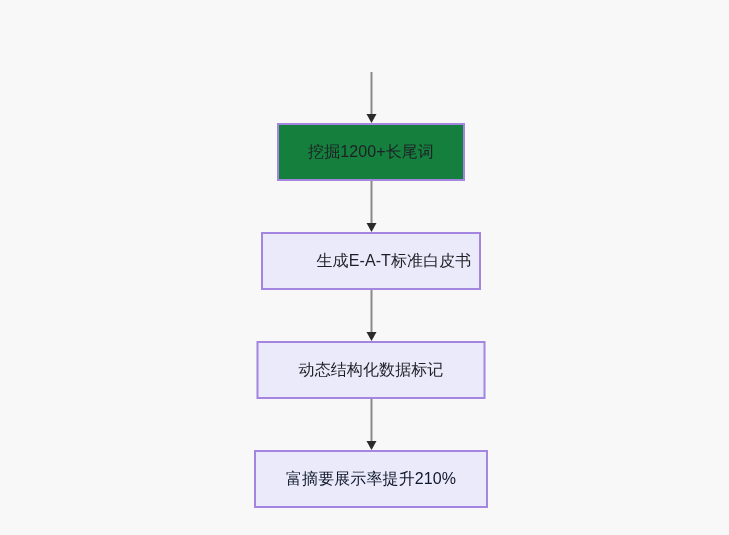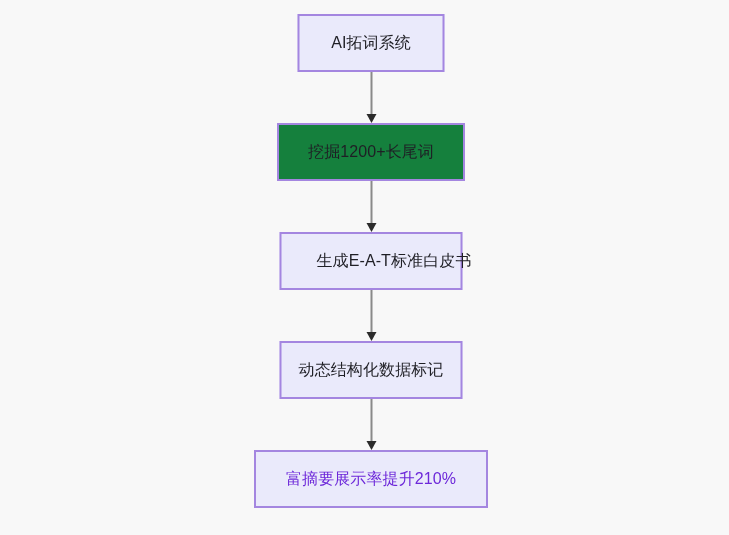--- a/index.html
+++ b/index.html
@@ -59,53 +59,50 @@
     border-left: 5.5px solid transparent;
     border-right: 5.5px solid transparent;
     border-top: 9px solid #2b2b2b;
   }
 </style>
 </head>
 <body style="background: rgb(248, 248, 248);">
 
 <div id="flowchart-canvas">
 
-  <div class="node" style="left: 371px; top: 14px; width: 147px; background: rgb(234, 234, 251); border-color: rgb(164, 134, 224);">
-    <span class="node-label" style="color: rgb(31, 31, 37);">AI拓词系统</span>
-  </div>
 
   <div class="edge" style="left: 371px; top: 72px; height: 51px;">
     <div class="edge-line" style="height: 43px; background: rgb(138, 138, 138);"></div>
     <div class="edge-head" style="border-top-color: rgb(43, 43, 43);"></div>
   </div>
 
   <div class="node" style="left: 371px; top: 123px; width: 188px; background: #15803d; border-color: rgb(164, 134, 224);">
     <span class="node-label" style="color: rgb(31, 31, 37);">挖掘1200+长尾词</span>
   </div>
 
   <div class="edge" style="left: 371px; top: 181px; height: 51px;">
     <div class="edge-line" style="height: 43px; background: rgb(138, 138, 138);"></div>
     <div class="edge-head" style="border-top-color: rgb(43, 43, 43);"></div>
   </div>
 
-  <div class="node" style="left: 371px; top: 232px; width: 183px; background: rgb(234, 234, 251); border-color: rgb(164, 134, 224); padding-left: 46px;">
+  <div class="node" style="left: 371px; top: 232px; width: 220px; background: rgb(234, 234, 251); border-color: rgb(164, 134, 224); padding-left: 46px;">
     <span class="node-label" style="color: rgb(31, 31, 37);">生成E-A-T标准白皮书</span>
   </div>
 
   <div class="edge" style="left: 371px; top: 290px; height: 51px;">
     <div class="edge-line" style="height: 43px; background: rgb(138, 138, 138);"></div>
     <div class="edge-head" style="border-top-color: rgb(43, 43, 43);"></div>
   </div>
 
-  <div class="node" style="left: 371px; top: 341px; width: 183px; background: rgb(234, 234, 251); border-color: rgb(164, 134, 224);">
+  <div class="node" style="left: 371px; top: 341px; width: 229px; background: rgb(234, 234, 251); border-color: rgb(164, 134, 224);">
     <span class="node-label" style="color: rgb(31, 31, 37);">动态结构化数据标记</span>
   </div>
 
   <div class="edge" style="left: 371px; top: 399px; height: 51px;">
     <div class="edge-line" style="height: 43px; background: rgb(138, 138, 138);"></div>
     <div class="edge-head" style="border-top-color: rgb(43, 43, 43);"></div>
   </div>
 
   <div class="node" style="left: 371px; top: 450px; width: 234px; background: rgb(234, 234, 251); border-color: rgb(164, 134, 224);">
-    <span class="node-label" style="color: #6d28d9; text-align: center;">富摘要展示率提升210%</span>
+    <span class="node-label" style="color: #0f172a; text-align: center;">富摘要展示率提升210%</span>
   </div>
 
 </div>
 
 </body></html>

